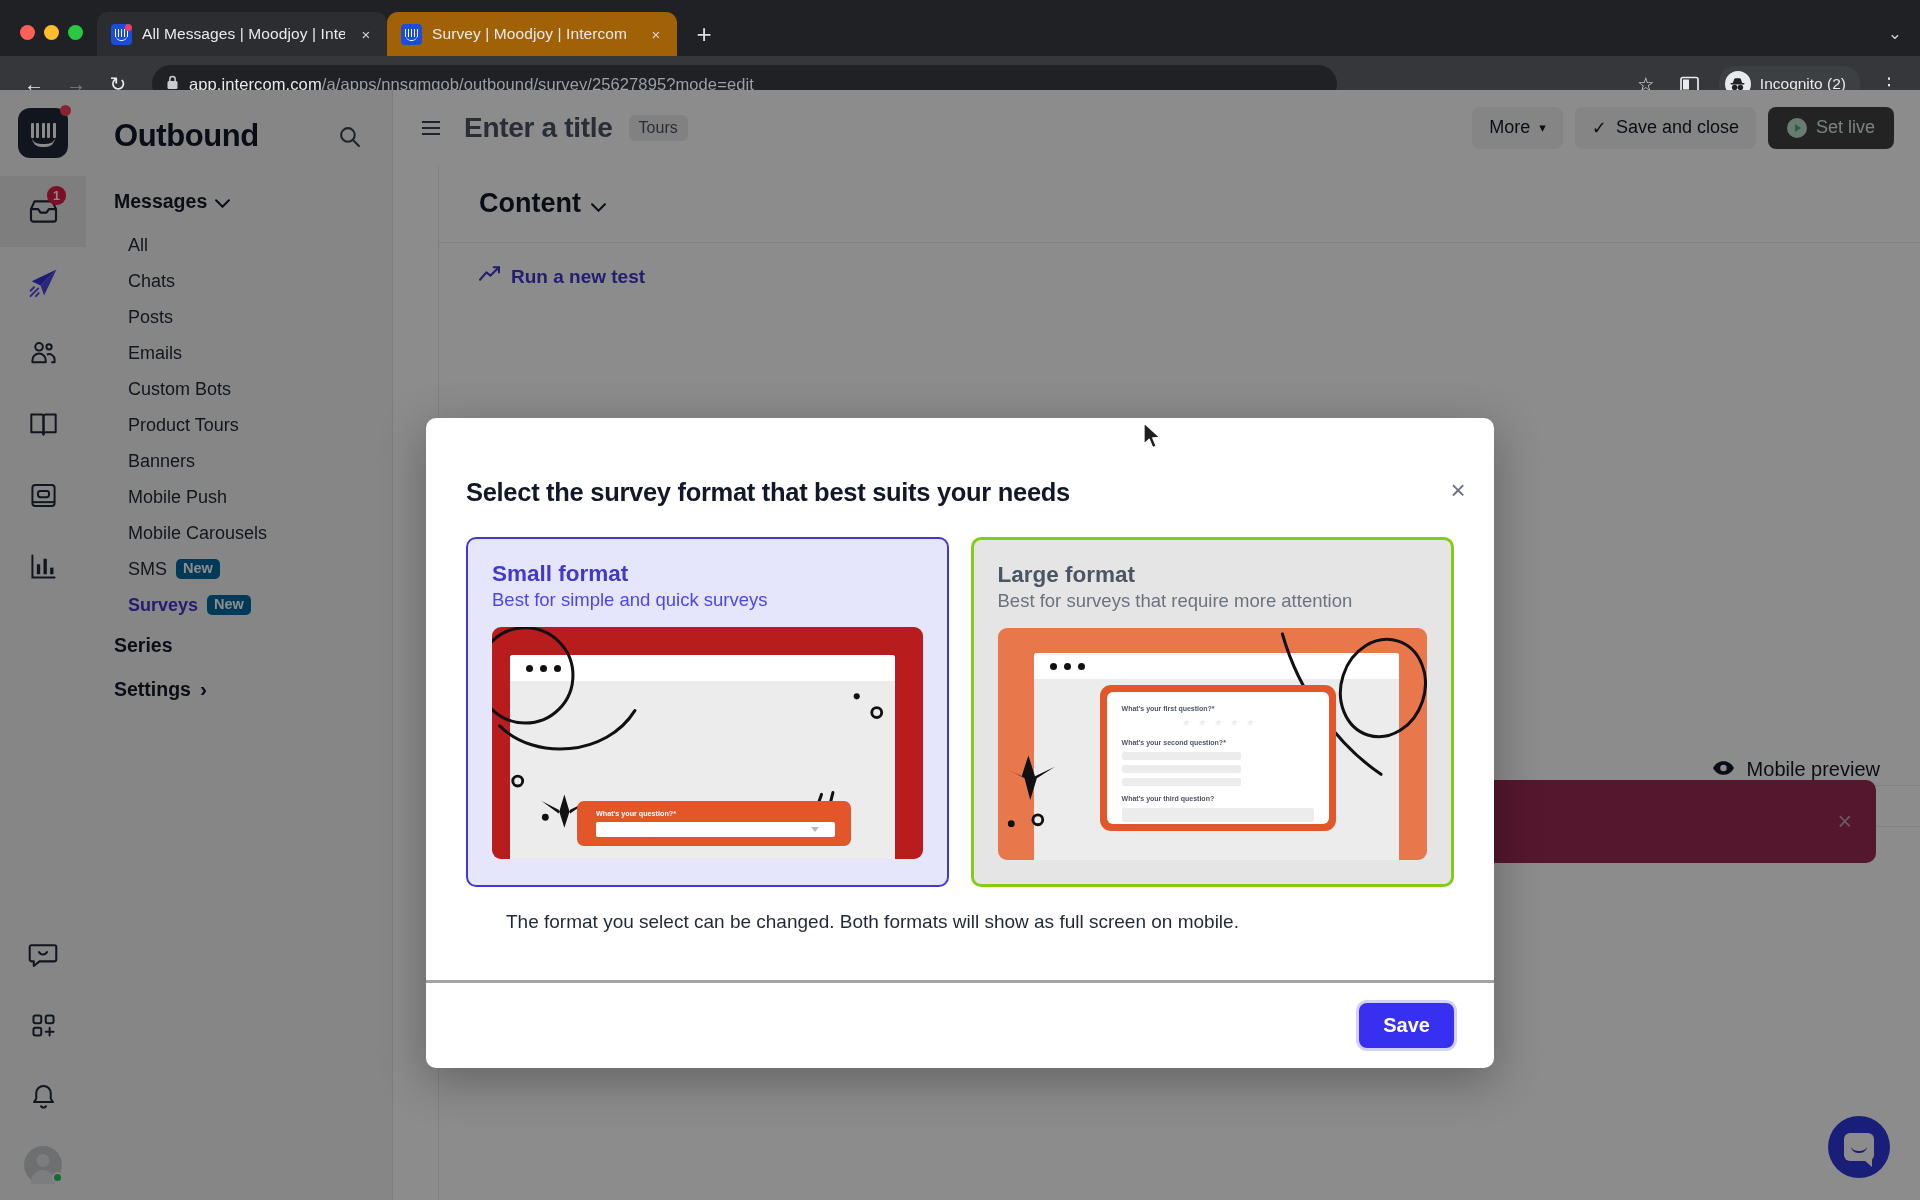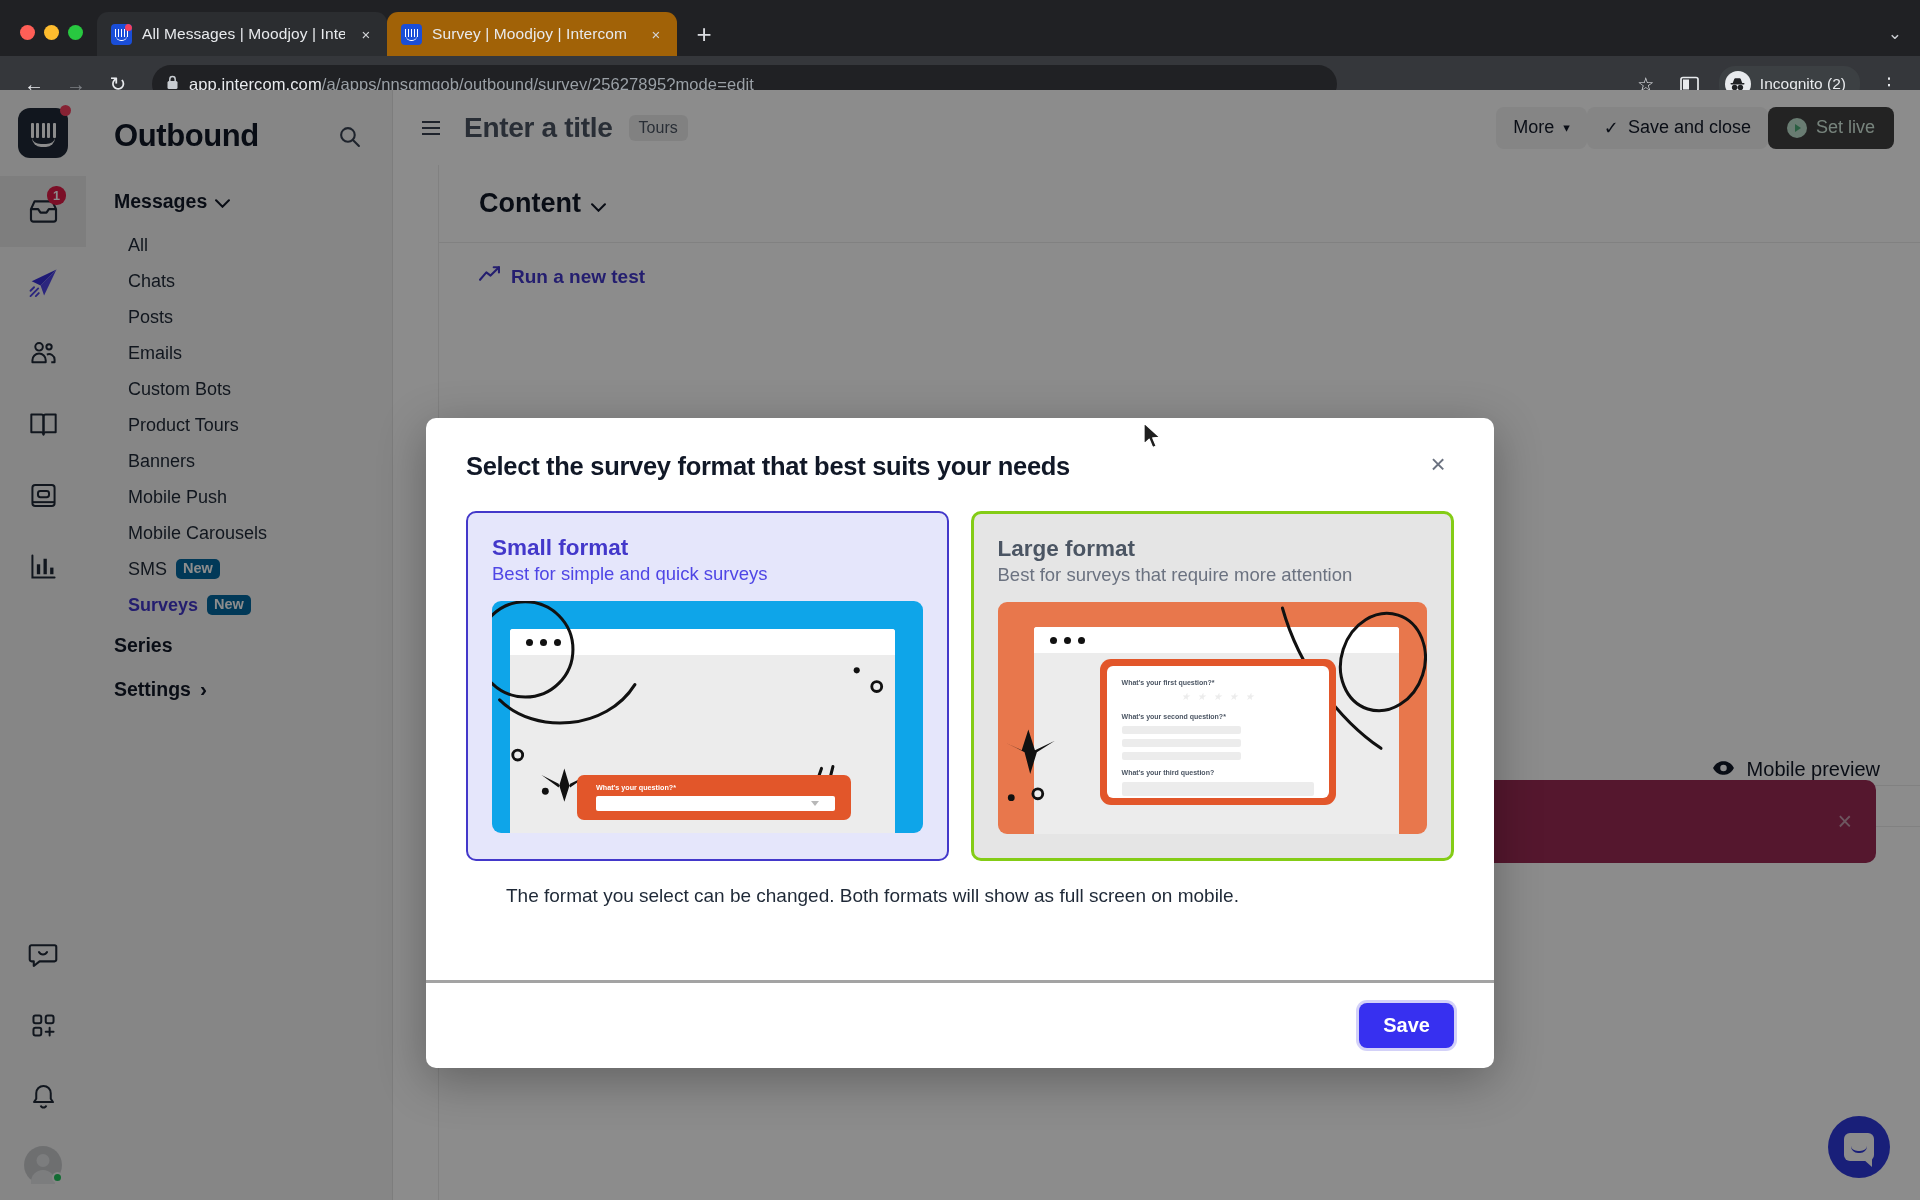--- a/index.html
+++ b/index.html
@@ -119,21 +119,21 @@
   .sb-section { padding: 0 28px; height: 44px; display:flex;align-items:center;gap:9px;
      font-size: 19.5px; font-weight: 700; color: #111827;}
 
   
   .main { position: absolute; left: 394px; top: 0; right: 0; height: 100%; background: #fff; }
   .main-top { height: 75px; display:flex;align-items:center; padding: 0 26px 0 20px; gap: 16px; }
   .hamburger { width: 34px;height:34px;display:flex;flex-direction:column;justify-content:center;gap:4px;align-items:center;}
   .hamburger i { width: 18px; height: 2px; background: #374151; display:block;}
   .title-txt { font-size: 28px; font-weight: 700; color: #4b5563; letter-spacing: -.3px;}
   .draft-chip { background:#ececec; color:#4b5563; font-size:16px; border-radius:6px; padding:4px 10px;}
-  .top-actions { margin-left:auto; display:flex; align-items:flex-start; gap: 0;}
+  .top-actions { margin-left:auto; display:flex; align-items:flex-start; gap: 12px;}
   .btn-ghost { display:flex;align-items:center;gap:9px; height: 42px; padding: 0 17px;
      border-radius: 8px; background: #f2f2f2; font-size: 18px; color: #111827;}
   .btn-green { display:flex;align-items:center;gap:9px; height: 42px; padding: 0 19px;
      border-radius: 8px; background: #404040; font-size: 18px; color: #d8efe2;}
   .play-ico { width: 20px;height:20px;border-radius:50%;background:#bfe2cf;display:flex;align-items:center;justify-content:center;}
   .play-ico b { width:0;height:0;border-left:6px solid #4eae78;border-top:4px solid transparent;border-bottom:4px solid transparent;margin-left:2px;}
 
   .canvas { position:absolute; left: 44px; right: 0; top: 75px; bottom: 0;
       background: #fff; border-left: 1px solid #ececec; }
   .content-head { height: 78px; display:flex;align-items:center;gap:10px;padding: 0 40px;
@@ -167,38 +167,38 @@
       border-top:8px solid #fff;border-left:9px solid transparent;}
   .launcher .sm { position:absolute; left:50%;transform:translateX(-50%); top: 13px; width:16px;height:7px;
       border-bottom:2.6px solid #2f39dd; border-radius:0 0 16px 16px;}
 
   
   .modal {
     position: absolute; z-index: 60; left: 426px; top: 328px; width: 1068px; height: 650px;
     background: #fff; border-radius: 10px; box-shadow: 0 12px 48px rgba(0,0,0,.3); overflow: hidden;
     display: flex; flex-direction: column;
   }
-  .modal-head { padding: 34px 40px 0 40px; display:flex; align-items:flex-start; }
+  .modal-head { padding: 34px 20px 0 40px; display:flex; align-items:flex-start;margin-top:26px; }
   .modal-title { font-size: 25.5px; font-weight: 700; color:#111827; letter-spacing:-.3px;}
   .modal-close { margin-left:auto; width: 32px;height:32px;display:flex;align-items:center;justify-content:center;
      color:#6b7280; font-size: 26px; line-height:1; margin-top:-4px;}
   .modal-body { padding: 30px 40px 0; flex: 1 1 auto;}
   .cards { display: flex; gap: 0; border-radius: 10px; }
   .card {
     width: 501px; border: 3px solid #84cc16; border-radius: 10px; padding: 22px 24px 24px;
     background: #e5e5e5;
   }
   .card.selected { border: 2px solid #4338ca; background: #e5e6fb; }
   .card-t { font-size: 22.5px; font-weight: 700; margin-bottom: 2px; color: #4b5563;}
   .card.selected .card-t { color: #4338ca; }
   .card-s { font-size: 18.5px; color: #6b7280; margin-bottom: 16px;}
   .card.selected .card-s { color: #4f46e5; }
 
   .illus { height: 232px; border-radius: 9px; position: relative; overflow: hidden;}
-  .illus.small { background: #0ea5e9; }
+  .illus.small { background: #b91c1c; }
   .illus.large { background: #e8774c; }
   .win { position: absolute; background: #fff; border-radius: 3px;}
   .win .bar { height: 26px; background: #fff; display:flex; align-items:center; gap: 7px; padding-left: 16px; border-radius:3px 3px 0 0;}
   .win .bar span { width: 7px; height: 7px; border-radius: 50%; background: #111; display:block;}
   .win .body { background: #ececec; width: 100%; height: calc(100% - 26px);}
 
   svg.deco { position: absolute; inset: 0; width: 100%; height: 100%; pointer-events: none;}
 
   .qbar { position: absolute; background: #e2562a; border-radius: 7px; }
   .qbar .lbl { color: #fff; font-size: 7.2px; font-weight: 700; padding: 8px 0 4px 19px;}

